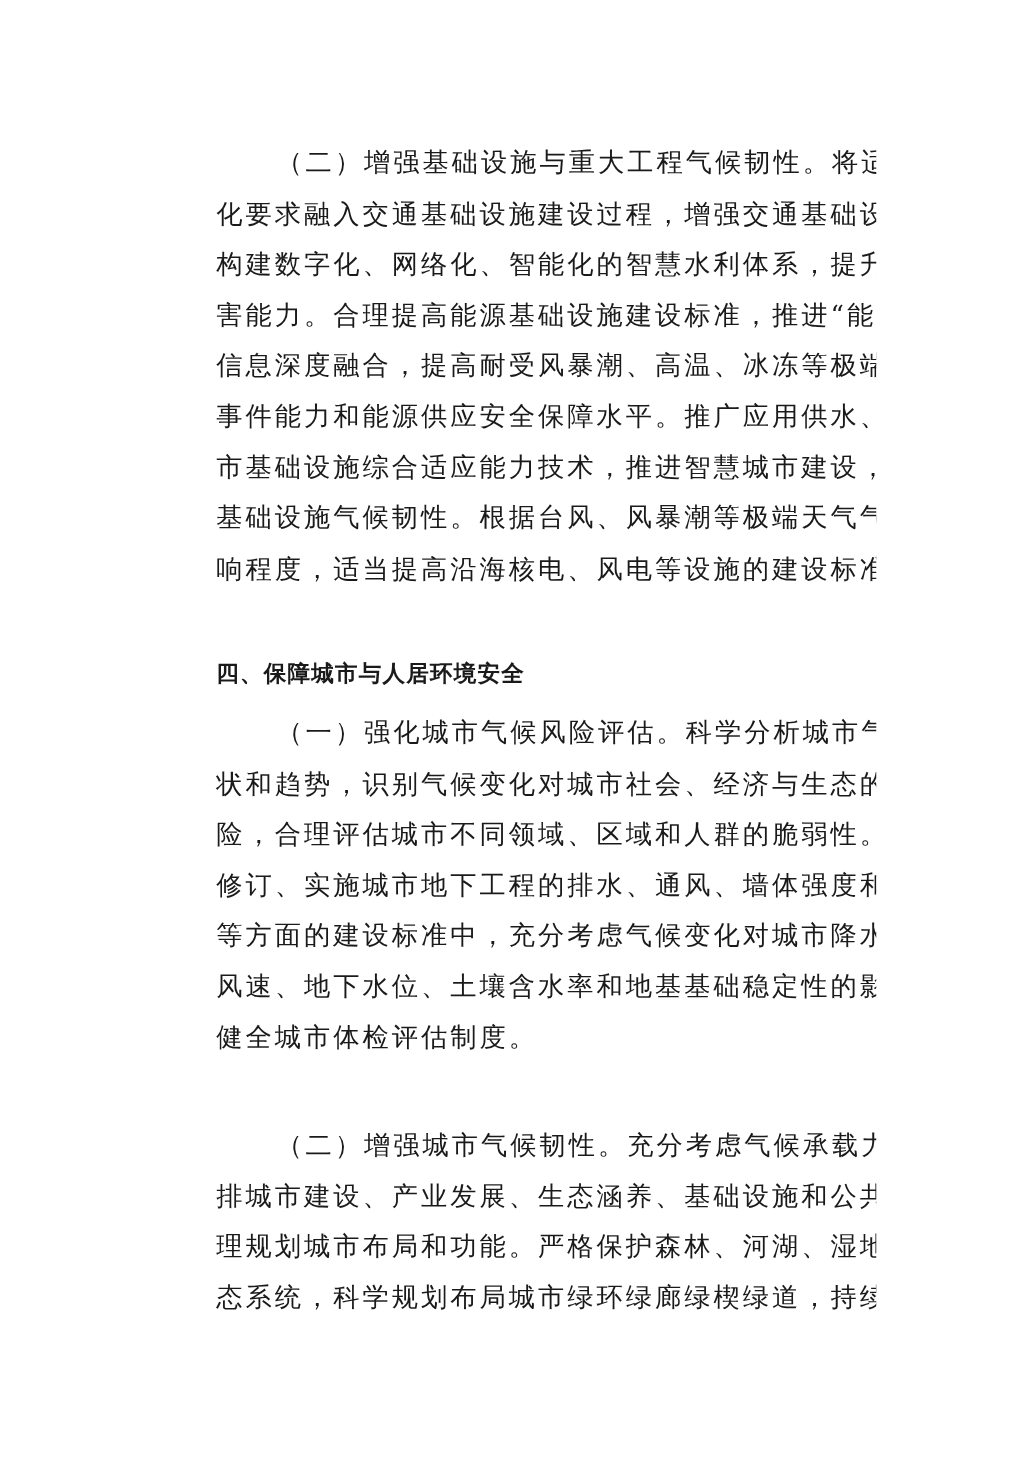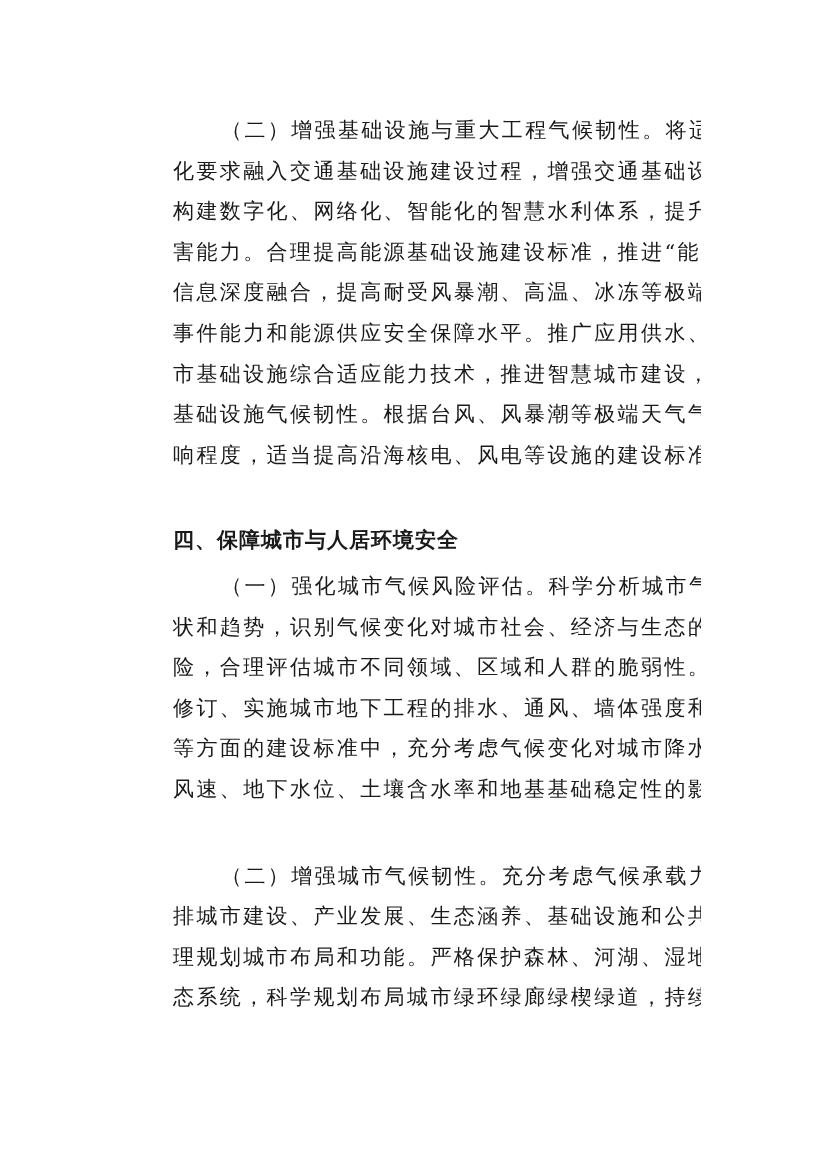--- a/index.html
+++ b/index.html
@@ -41,21 +41,21 @@
   }
   .line.last {
     text-align-last: left;
   }
   .line.first {
     padding-left: 48px;
   }
   .heading {
     font-family: "DejaVu Sans", "Liberation Sans", sans-serif;
     font-weight: bold;
-    font-size: 21px;
+    font-size: 18px;
     letter-spacing: 1px;
     height: 40.6px;
     line-height: 40.6px;
     padding-left: 48px;
   }
   .gap-small { height: 45px; }
   .gap-heading { height: 5px; }
   .gap-para { height: 46px; }
 </style>
 </head>
@@ -81,20 +81,21 @@
 
   <div class="gap-heading"></div>
 
   <div class="para">
     <span class="line first">（一）强化城市气候风险评估。科学分析城市气候变化现</span>
     <span class="line">状和趋势，识别气候变化对城市社会、经济与生态的影响和风</span>
     <span class="line">险，合理评估城市不同领域、区域和人群的脆弱性。在制定或</span>
     <span class="line">修订、实施城市地下工程的排水、通风、墙体强度和地基稳定</span>
     <span class="line">等方面的建设标准中，充分考虑气候变化对城市降水、温湿度、</span>
     <span class="line">风速、地下水位、土壤含水率和地基基础稳定性的影响。建立</span>
+    <span class="line last">健全城市体检评估制度。</span>
   </div>
 
   <div class="gap-para"></div>
 
   <div class="para">
     <span class="line first">（二）增强城市气候韧性。充分考虑气候承载力，统筹安</span>
     <span class="line">排城市建设、产业发展、生态涵养、基础设施和公共服务，合</span>
     <span class="line">理规划城市布局和功能。严格保护森林、河湖、湿地等重要生</span>
     <span class="line">态系统，科学规划布局城市绿环绿廊绿楔绿道，持续推进城市</span>
   </div>

